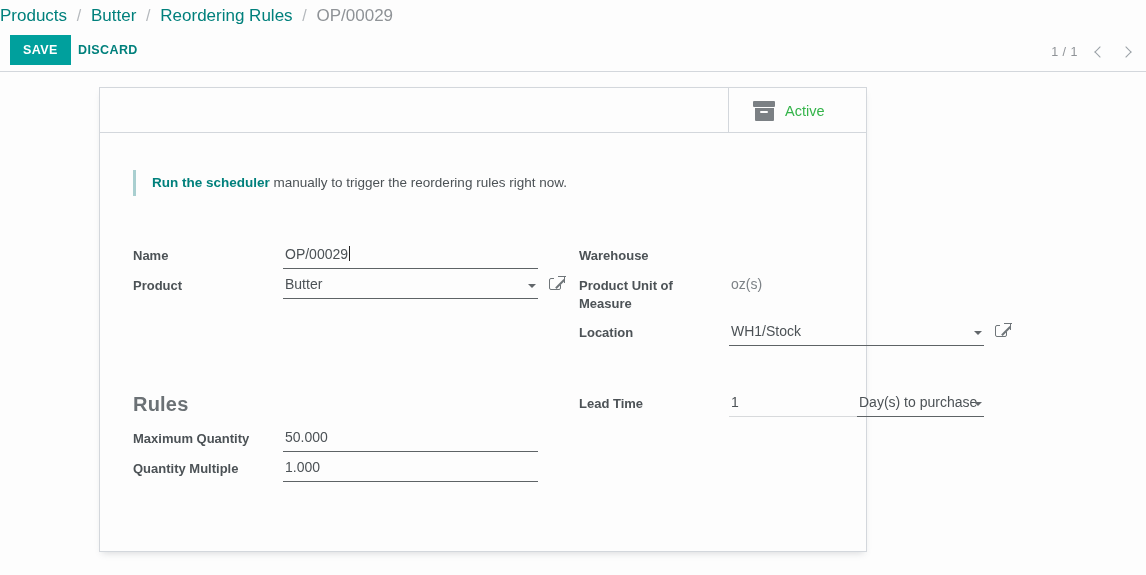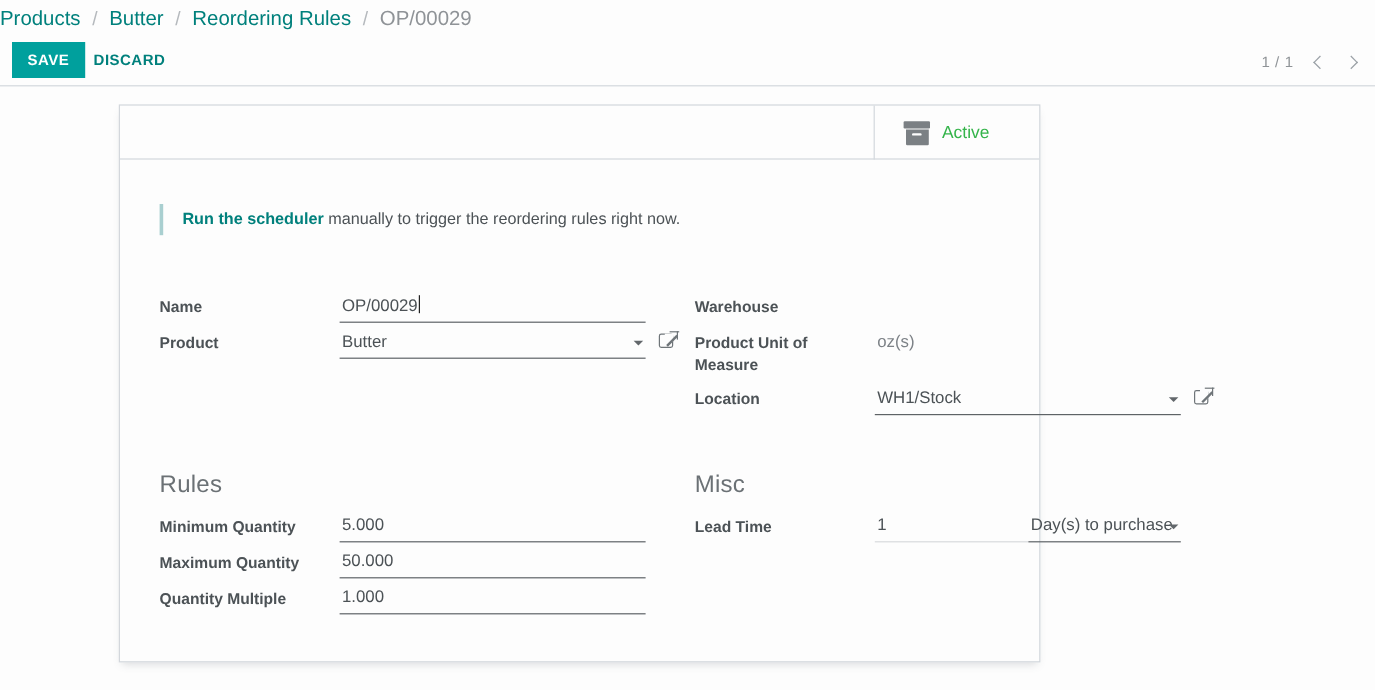--- a/index.html
+++ b/index.html
@@ -145,21 +145,21 @@
   .ext-link .arw .v { left: 8.8px; top: 0.5px; width: 1.7px; height: 7.5px; }
   .ext-link .mask {
     position: absolute; left: 5px; top: 3px; width: 7px; height: 7px;
     background: #fdfdfd;
   }
 
   
   .sec-l { position: absolute; left: 33px; top: 303px; width: 420px; }
   .sec-r { position: absolute; left: 479px; top: 303px; width: 440px; }
   .sec-title {
-    font-size: 20px; color: #6b7175; font-weight: normal;
+    font-size: 20px; color: #6b7175; font-weight: bold;
     line-height: 26px; margin: 0 0 9px 0; letter-spacing: .2px;
   }
 
   .lead-wrap { position: relative; margin-left: 150px; width: 255px; }
   .lead-num {
     position: absolute; left: 0; top: 0; width: 128px;
     font-size: 14px; color: #4c5256; line-height: 21px;
     padding: 1px 0 3px 2px; border-bottom: 1.6px solid #d8dadc;
   }
   .lead-sel {
@@ -272,44 +272,37 @@
                 <i class="v"></i>
               </span>
           </span>
         </div>
       </div>
     </div>
 
     <div class="sec-l">
       <h2 class="sec-title">Rules</h2>
 
-      <div class="frow">
-        <div class="flabel">Minimum Quantity</div>
-        <div class="fval">
-          <div class="finput">5.000</div>
-        </div>
-      </div>
 
       <div class="frow">
         <div class="flabel">Maximum Quantity</div>
         <div class="fval">
           <div class="finput">50.000</div>
         </div>
       </div>
 
       <div class="frow">
         <div class="flabel">Quantity Multiple</div>
         <div class="fval">
           <div class="finput">1.000</div>
         </div>
       </div>
     </div>
 
     <div class="sec-r">
-      <h2 class="sec-title">Misc</h2>
 
       <div class="frow">
         <div class="flabel">Lead Time</div>
         <div class="lead-wrap">
           <div class="lead-num">1</div>
           <div class="lead-sel">
             <span>Day(s) to purchase</span>
             <span class="caret-dn"></span>
           </div>
         </div>

